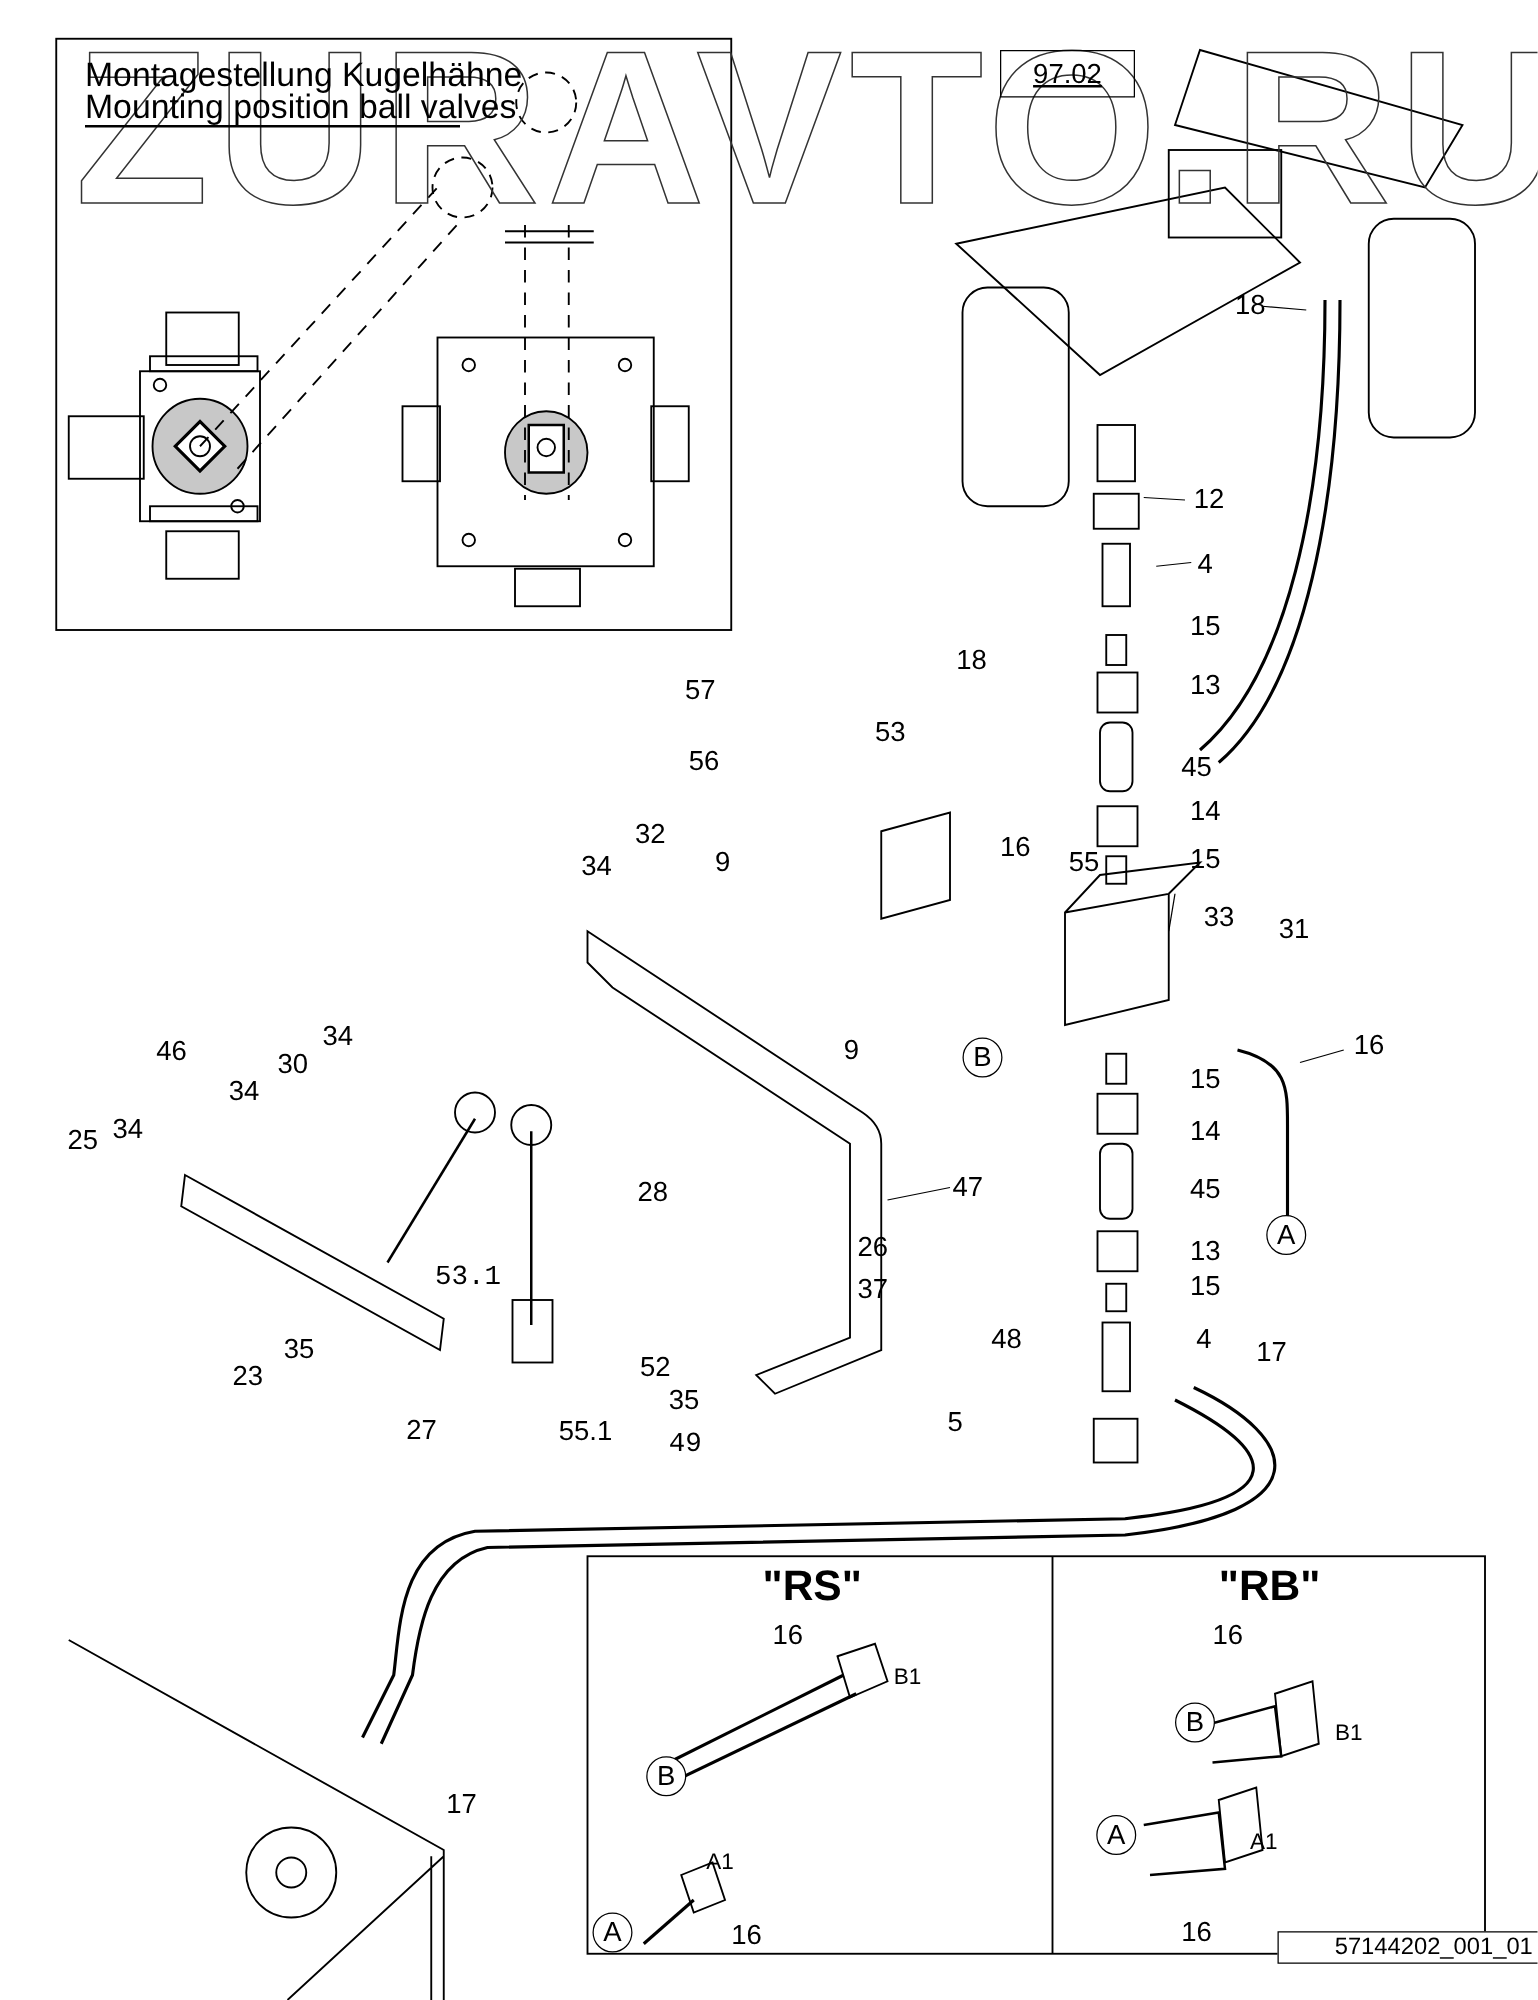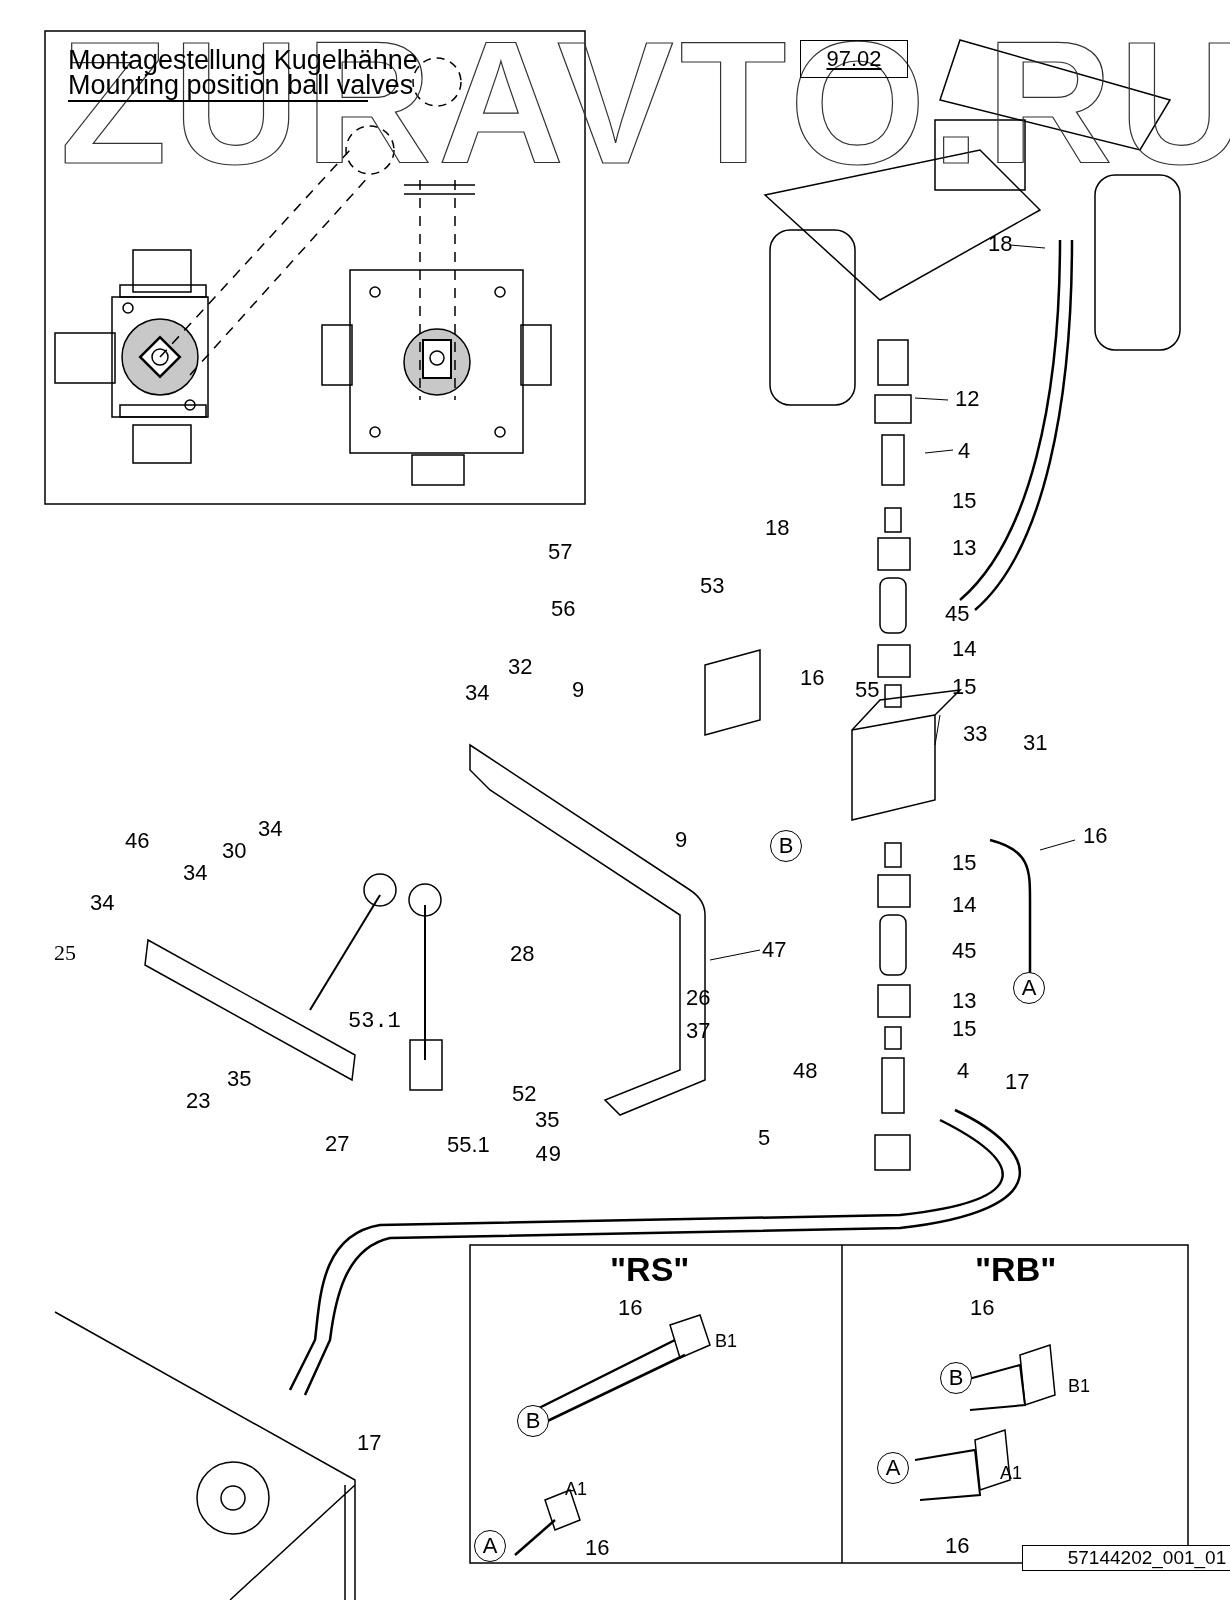--- a/index.html
+++ b/index.html
@@ -203,19 +203,19 @@
 <div class="lbl" style="left:686px;top:1020px;">37</div>
 <div class="lbl" style="left:793px;top:1060px;">48</div>
 <div class="lbl" style="left:512px;top:1083px;">52</div>
 <div class="lbl" style="left:535px;top:1109px;">35</div>
 <div class="lbl" style="left:535px;top:1145px;font-family:Liberation Mono, monospace;">49</div>
 <div class="lbl" style="left:447px;top:1134px;">55.1</div>
 <div class="lbl" style="left:348px;top:1011px;font-family:Liberation Mono, monospace;">53.1</div>
 <div class="lbl" style="left:325px;top:1133px;">27</div>
 <div class="lbl" style="left:186px;top:1090px;">23</div>
 <div class="lbl" style="left:227px;top:1068px;">35</div>
-<div class="lbl" style="left:54px;top:942px;font-family:Liberation Serif, serif;">25</div>
+<div class="lbl" style="left:54px;top:901px;">25</div>
 <div class="lbl" style="left:90px;top:892px;">34</div>
 <div class="lbl" style="left:125px;top:830px;text-align:center;">46</div>
 <div class="lbl" style="left:183px;top:862px;">34</div>
 <div class="lbl" style="left:222px;top:840px;">30</div>
 <div class="lbl" style="left:258px;top:818px;">34</div>
 <div class="lbl" style="left:357px;top:1432px;">17</div>
 
 </body></html>

